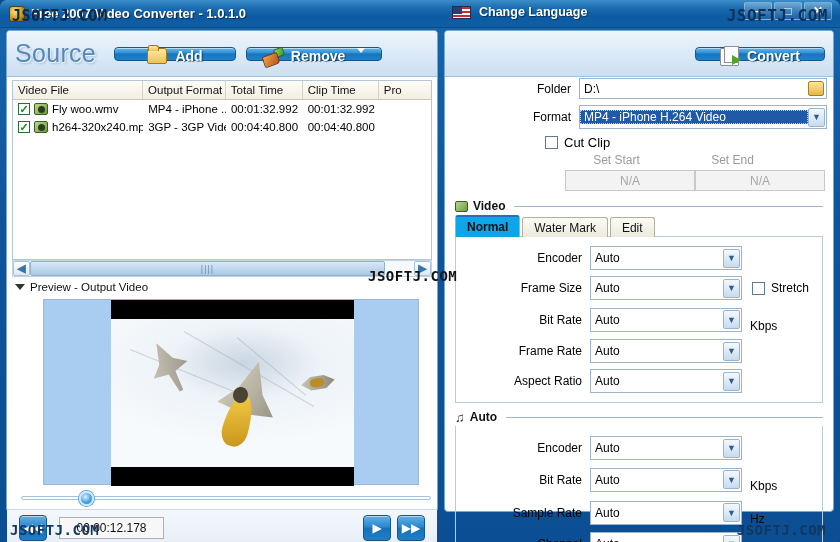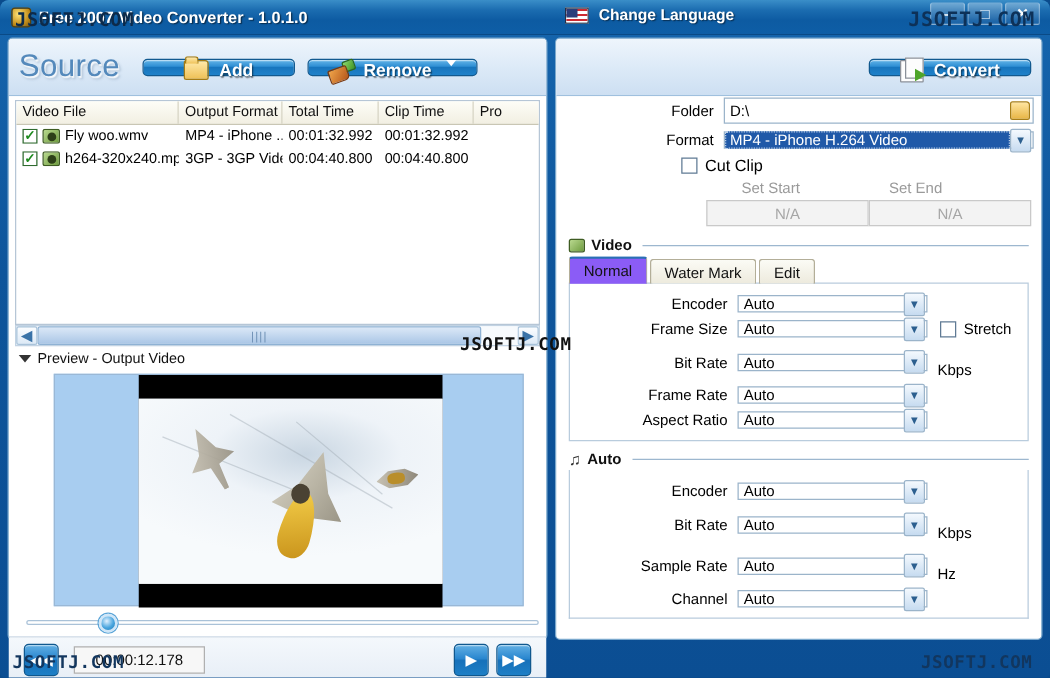--- a/index.html
+++ b/index.html
@@ -336,21 +336,21 @@
     position:relative;
   }
   .folder-in { width: 248px; padding-right:22px; }
   .folder-btn {
     position:absolute; right:2px; top:2px; width:16px;height:15px;
     background: linear-gradient(180deg,#ffe5a0,#e8b646);
     border:1px solid #a87f18; border-radius:2px 3px 2px 2px;
     cursor:pointer;
   }
   .combo {
-    height:14px; border:1px solid #9bb4ca; background:#fff;
+    height:24px; border:1px solid #9bb4ca; background:#fff;
     display:flex; align-items:center; font-size:12px; color:#000;
     position:relative; width: 152px;
   }
   .combo .val { padding:0 4px; flex:1; overflow:hidden; white-space:nowrap; }
   .combo .arrow {
     width:17px; height:19px; margin:0 1px 0 0; flex:0 0 auto;
     background: linear-gradient(180deg,#f4f9fe,#c6dbf0);
     border:1px solid #9bb4ca; border-radius:2px;
     display:flex;align-items:center;justify-content:center;
     color:#2c5f8f; font-size:9px;
@@ -393,23 +393,23 @@
 
   .tabs { display:flex; align-items:flex-end; margin-left:10px; height:22px; }
   .tab {
     height:20px; padding: 0 11px; font-size:12px;
     display:flex;align-items:center;
     background: linear-gradient(180deg,#fbfbf5,#edeadd);
     border:1px solid #b3ae98; border-bottom:none; border-radius:3px 3px 0 0;
     margin-right:2px; color:#111; cursor:pointer;
   }
   .tab.active {
-    height:22px; background:#8b5cf6;
+    height:22px; background:#0ea5e9;
     border-top:2px solid #2a6fb5;
-    font-weight:normal;
+    font-weight:bold;
     position:relative; z-index:2;
   }
   .tab-body {
     border:1px solid #b9ccdd; background:#fff; margin: 0 10px;
     padding: 9px 0 9px 0; margin-top:-1px;
   }
   .unit { margin-left:8px; font-size:12px; color:#000;margin-top:13px; }
   .stretch-wrap { display:flex; align-items:center; gap:6px; margin-left:10px; font-size:12px; }
 
   

